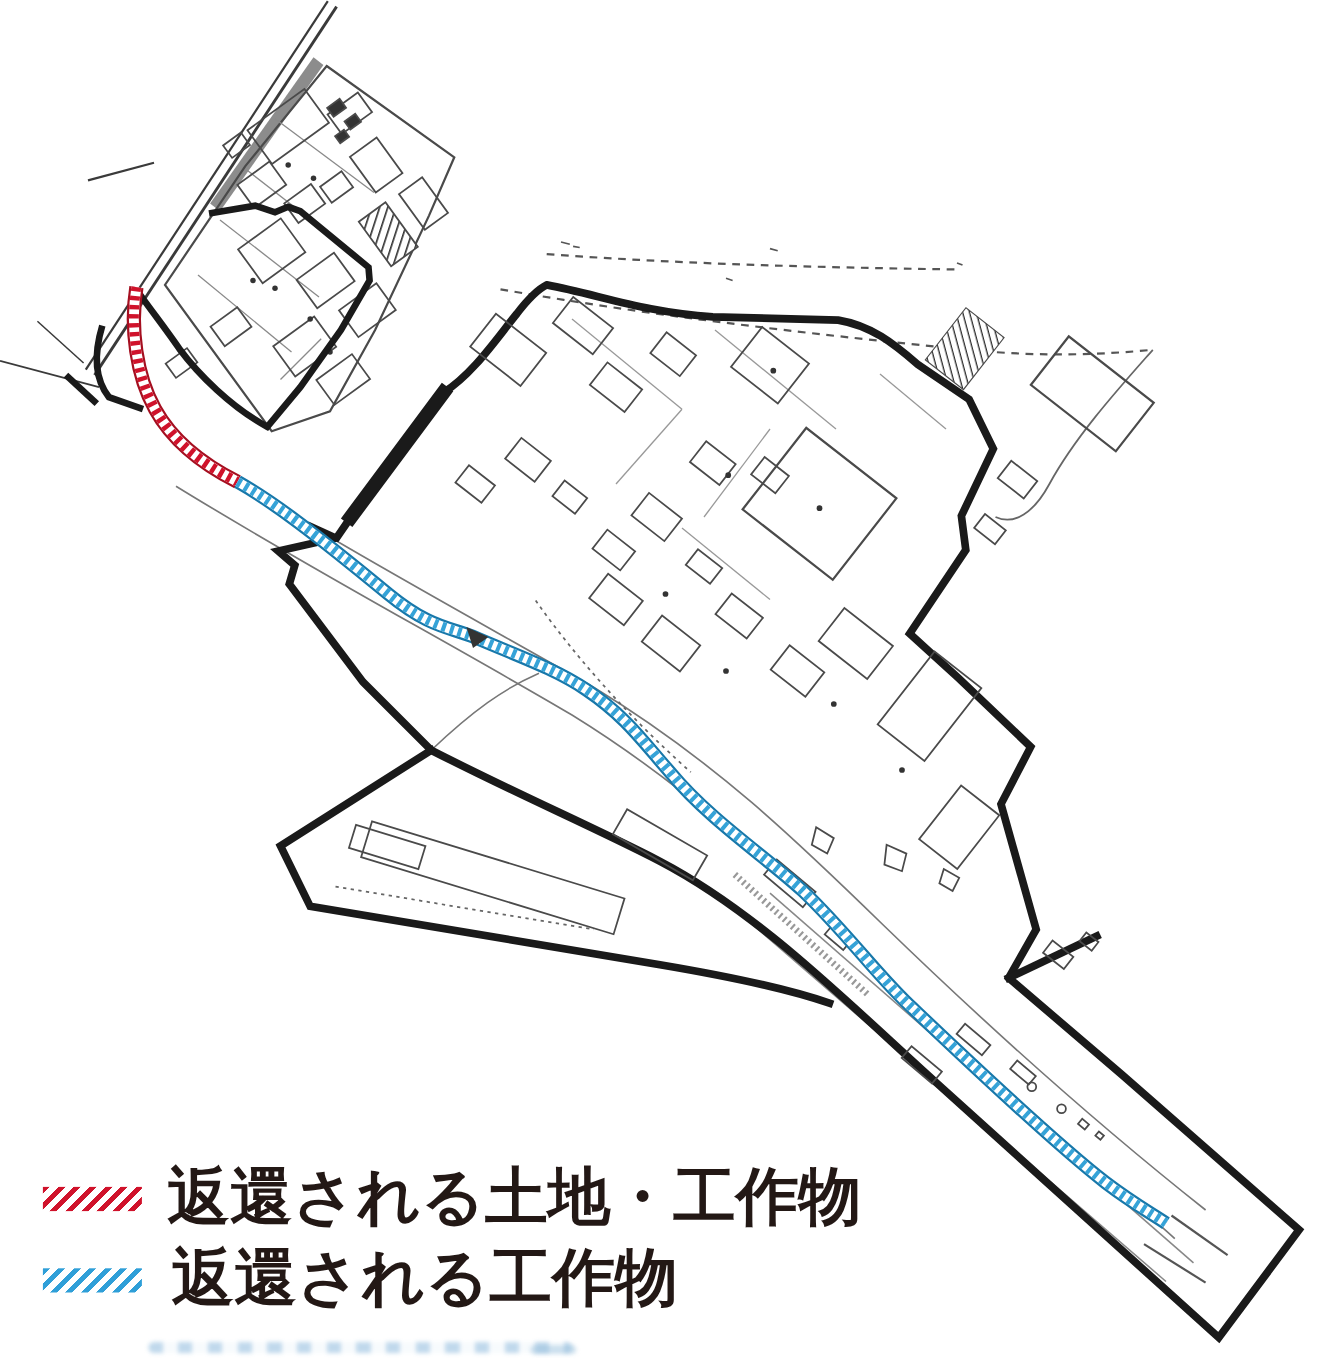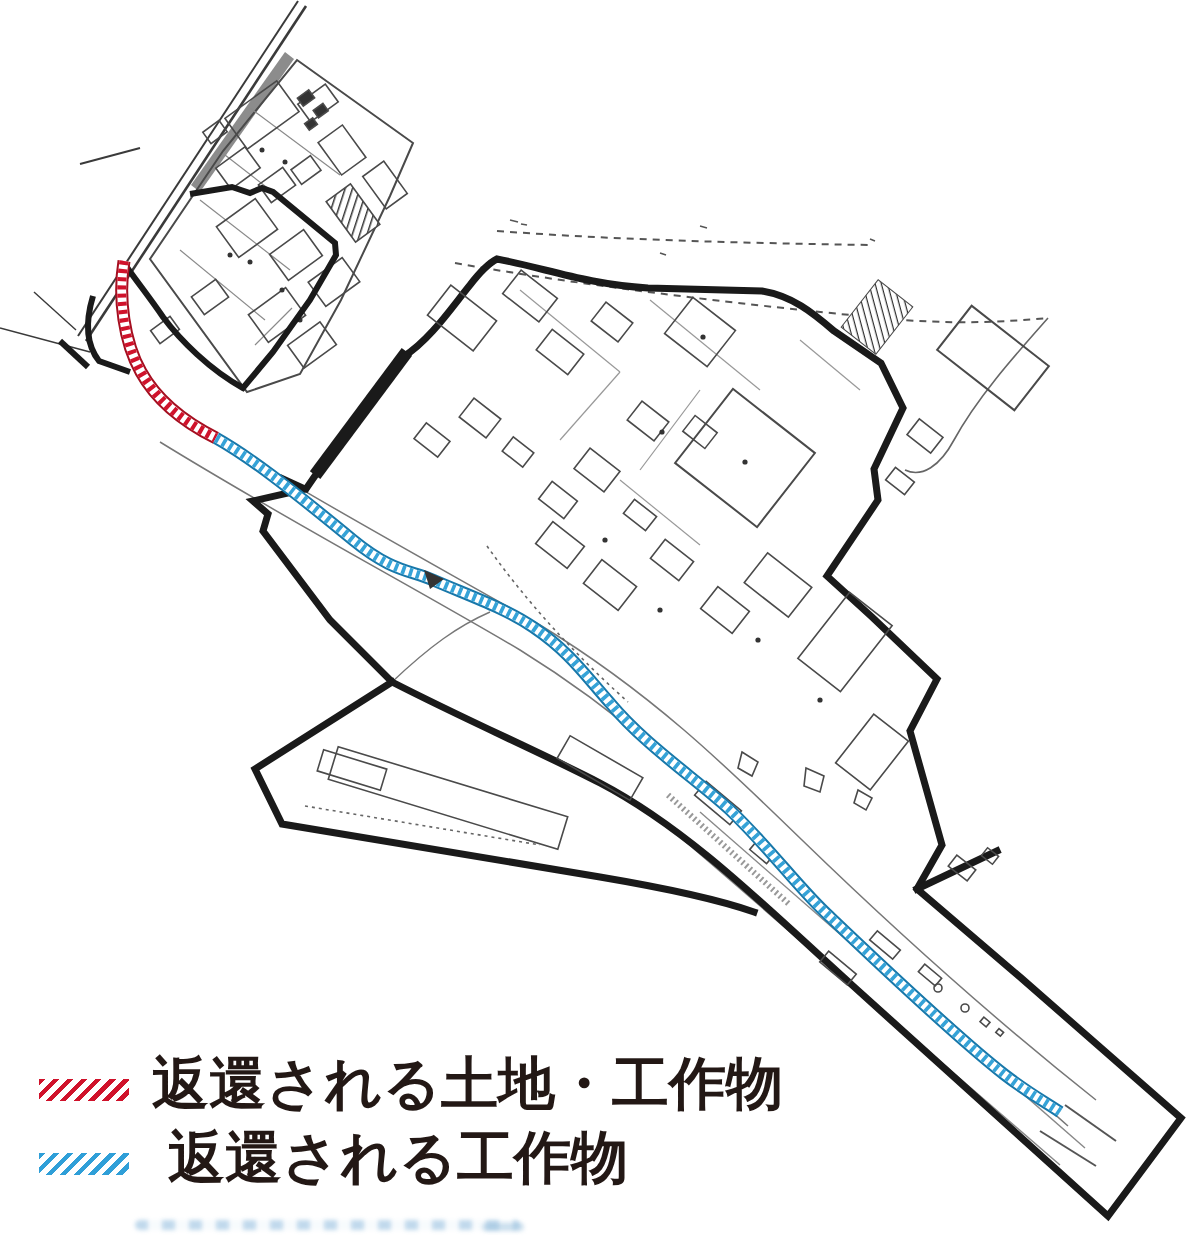--- a/index.html
+++ b/index.html
@@ -1,17 +1,17 @@
 <!DOCTYPE html>
 <html><head>
 <meta charset="utf-8">
 <style>
   html,body{margin:0;padding:0;background:#ffffff;}
   #stage{position:relative;width:1200px;height:1242px;background:#ffffff;overflow:hidden;
-         font-family:Liberation Mono, monospace;}
+         font-family:Liberation Sans, sans-serif;}
   #mapsvg{position:absolute;left:0;top:0;}
   .legend-row{position:absolute;left:0;top:0;width:1200px;}
   .swatch{position:absolute;width:90px;height:22px;}
   .swatch.red{background:repeating-linear-gradient(135deg,#d0122b 0 4.5px,#ffffff 4.5px 10px);}
   .swatch.blue{background:repeating-linear-gradient(135deg,#2f9fd8 0 4.5px,#ffffff 4.5px 10px);}
   .legend-label{position:absolute;font-size:57px;font-weight:700;color:#231815;
                 letter-spacing:0px;line-height:1;white-space:nowrap;}
   #smudge1{position:absolute;left:135px;top:1220px;width:385px;height:10px;border-radius:5px;
            background:repeating-linear-gradient(90deg,rgba(140,185,220,.55) 0 13px,rgba(225,238,247,.25) 13px 27px);
            filter:blur(2px);}
@@ -222,20 +222,20 @@
   </g>
 </svg>
 
 <div>
   <div class="legend-row">
     <span class="swatch red" style="left:39px;top:1079px;"></span>
     <span class="legend-label" style="left:152px;top:1060px;">返還される土地・工作物</span>
   </div>
   <div class="legend-row">
     <span class="swatch blue" style="left:39px;top:1153px;"></span>
-    <span class="legend-label" style="left:168px;top:1134px;">返還される工作物</span>
+    <span class="legend-label" style="left:156px;top:1134px;">返還される工作物</span>
   </div>
 </div>
 
 <div id="smudge1"></div>
 <div id="smudge2"></div>
 
 </div>
 
 </body></html>

